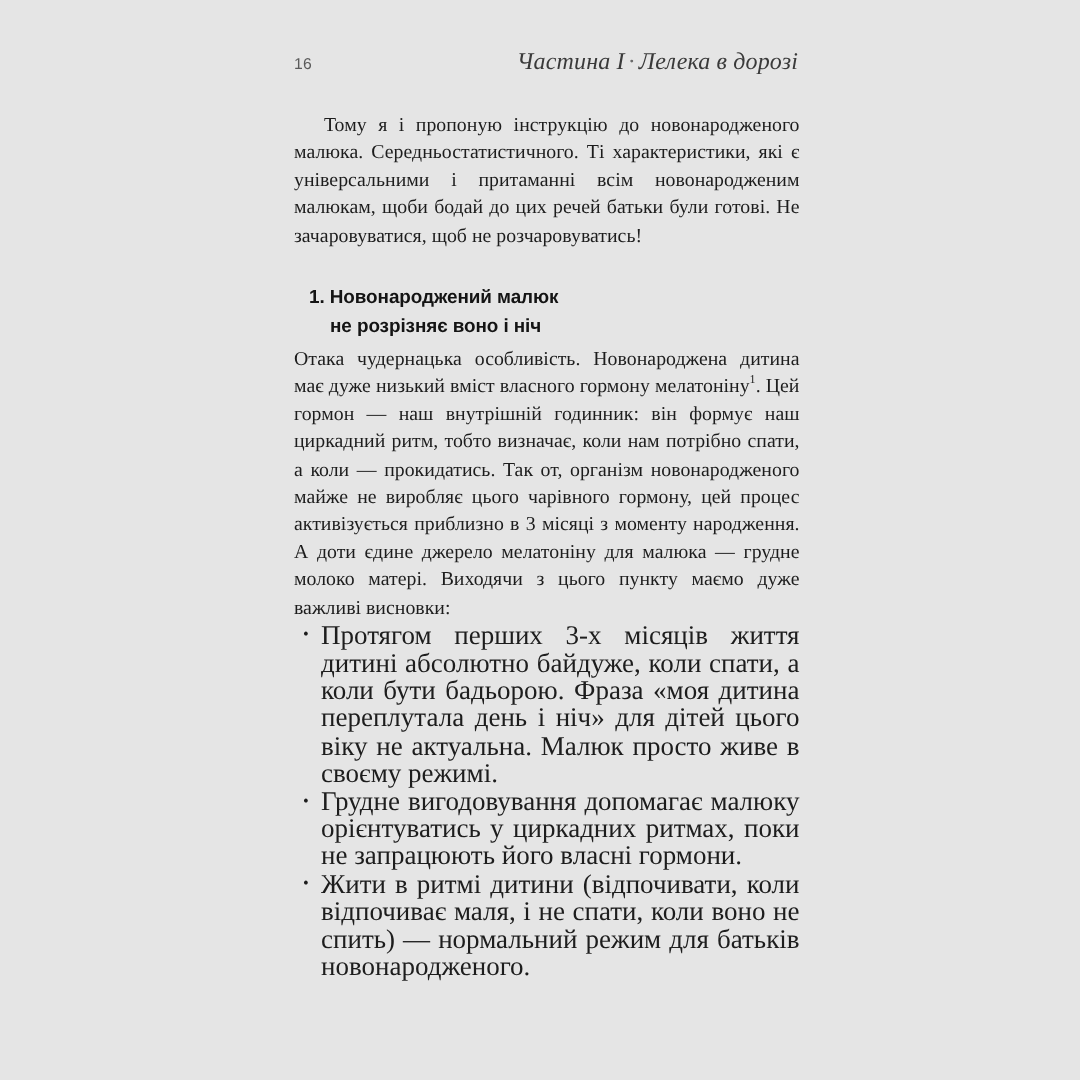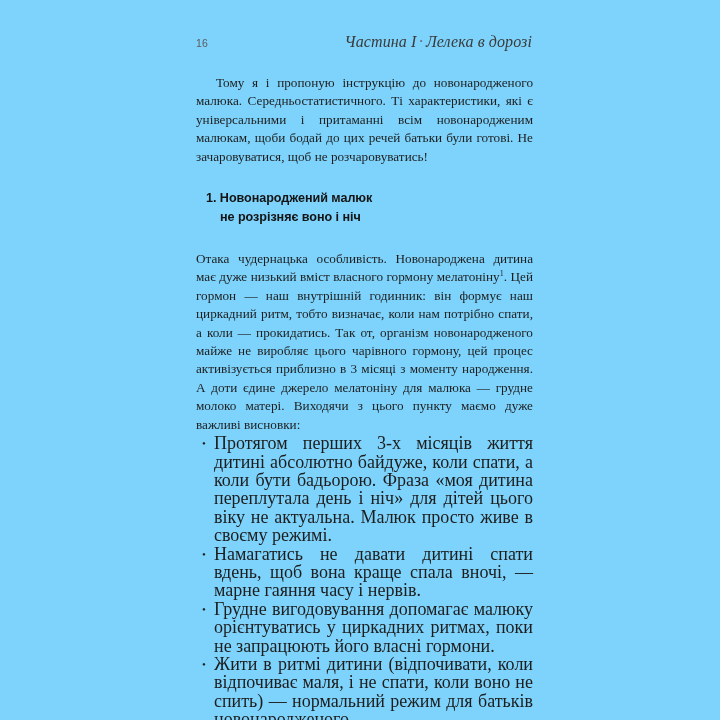--- a/index.html
+++ b/index.html
@@ -14,21 +14,21 @@
     overflow: hidden;
     font-family: "Liberation Serif", "DejaVu Serif", serif;
     color: #1d1d1d;
     -webkit-font-smoothing: antialiased;
   }
 
   .page {
     position: relative;
     width: 720px;
     height: 720px;
-    background: #7dd3fc;
+    background: #e5e5e5;
     box-sizing: border-box;
   }
 
   
   .running-head {
     position: absolute;
     left: 196px;
     top: 33px;
     width: 336px;
     display: flex;
@@ -77,21 +77,21 @@
   }
 
   sup.fn {
     font-size: 8px;
     vertical-align: super;
     line-height: 0;
   }
 
   
   .section-heading {
-    margin: 23px 0 24px 0;
+    margin: 23px 0 4px 0;
     padding-left: 10px;
     font-family: "Liberation Sans", "DejaVu Sans", sans-serif;
     font-size: 12.6px;
     font-weight: 700;
     line-height: 18.5px;
     color: #141414;
     letter-spacing: -0.05px;
   }
   .section-heading .hd-line2 {
     display: block;
@@ -140,19 +140,18 @@
     <h2 class="section-heading">
       <span>1.</span>
       <span>Новонароджений малюк</span>
       <span class="hd-line2">не розрізняє воно і ніч</span>
     </h2>
 
     <p class="body"><span>Отака чудернацька особливість. Новонароджена дитина має дуже низький вміст власного гормону мелатоні­ну</span><sup class="fn">1</sup><span>. Цей гормон — наш внутрішній годинник: він формує наш циркадний ритм, тобто визначає, коли нам потрібно спати, а коли — прокидатись. Так от, організм новонаро­дженого майже не виробляє цього чарівного гормону, цей процес активізується приблизно в 3 місяці з моменту на­родження. А доти єдине джерело мелатоніну для малю­ка — грудне молоко матері. Виходячи з цього пункту ма­ємо дуже важливі висновки:</span></p>
 
     <ul class="bullets">
       <li><span>Протягом перших 3-х місяців життя дитині абсолют­но байдуже, коли спати, а коли бути бадьорою. Фра­за «моя дитина переплутала день і ніч» для дітей цьо­го віку не актуальна. Малюк просто живе в своєму режимі.</span></li>
-      <li><span>Намагатись не давати дитині спати вдень, щоб вона краще спала вночі, — марне гаяння часу і нервів.</span></li>
       <li><span>Грудне вигодовування допомагає малюку орієнтува­тись у циркадних ритмах, поки не запрацюють його власні гормони.</span></li>
       <li><span>Жити в ритмі дитини (відпочивати, коли відпочиває маля, і не спати, коли воно не спить) — нормальний ре­жим для батьків новонародженого.</span></li>
     </ul>
 
   </div>
 </div>
 
 </body></html>

